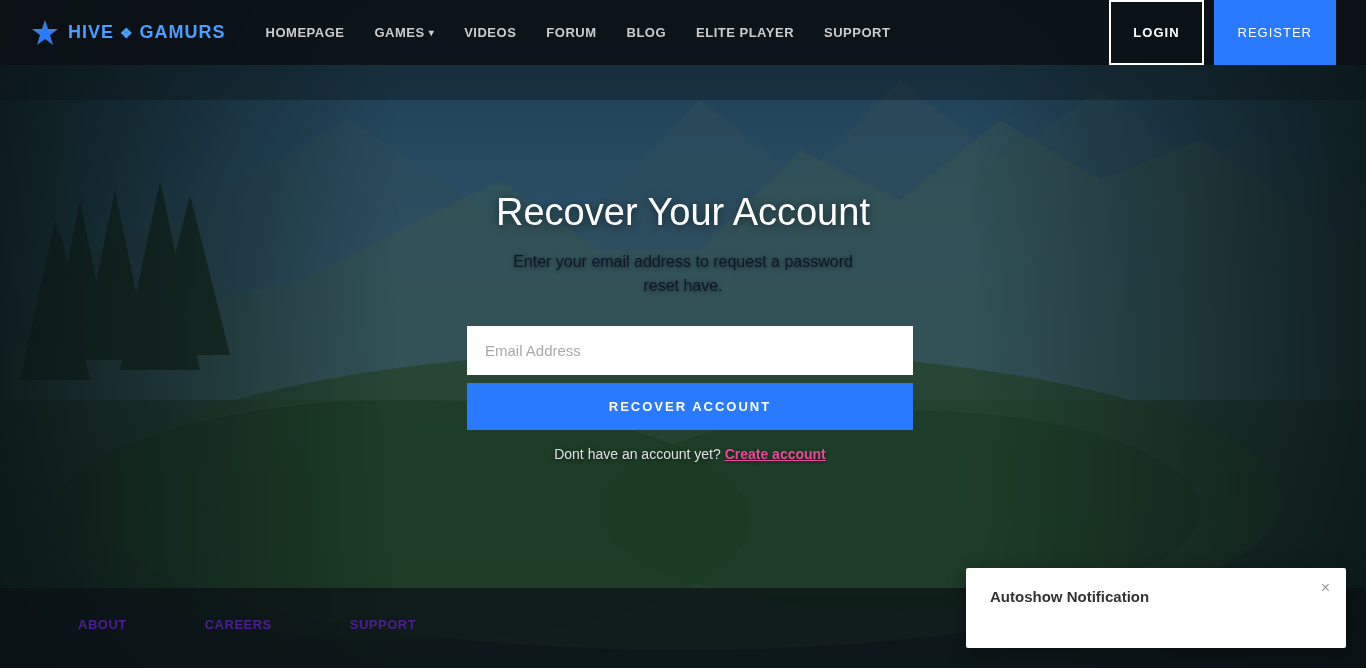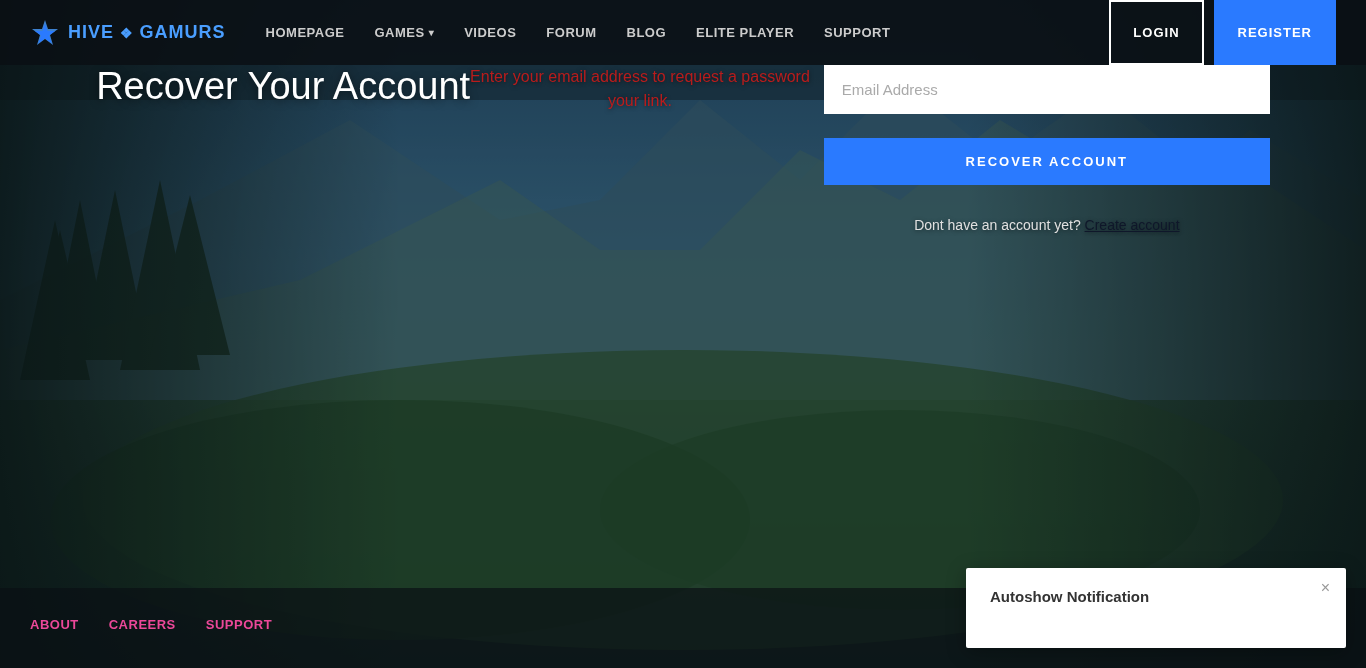--- a/index.html
+++ b/index.html
@@ -121,61 +121,62 @@
       cursor: pointer;
       text-transform: uppercase;
     }
 
     .btn-register {
       background: #2a7aff;
       color: #fff;
       border: none;
       padding: 10px 24px;
       font-size: 13px;
-      font-weight: 700;
+      font-weight: 400;
       letter-spacing: 1px;
       cursor: pointer;
       text-transform: uppercase;
     }
 
     
     .main-content {
       position: absolute;
       top: 65px;
       left: 0; right: 0; bottom: 0;
       display: flex;
-      flex-direction: row;
+      flex-direction: column;
+      align-items: center;
       justify-content: center;
       z-index: 5;
       padding-bottom: 80px;
     }
 
     .page-title {
       color: #fff;
       font-size: 38px;
       font-weight: 300;
       text-align: center;
       margin-bottom: 16px;
       text-shadow: 0 2px 8px rgba(0,0,0,0.5);
     }
 
     .page-subtitle {
-      color: #b91c1c;
+      color: #0f172a;
       font-size: 16px;
       text-align: center;
       margin-bottom: 28px;
       text-shadow: 0 1px 4px rgba(0,0,0,0.5);
       line-height: 1.5;
     }
 
     .form-container {
       width: 460px;
       display: flex;
       flex-direction: column;
-      gap: 16px;
+      gap: 0;
       padding-left: 14px;
     }
 
     .email-input {
       width: 100%;
       padding: 16px 18px;
       font-size: 15px;
       border: none;
       outline: none;
       background: #fff;
@@ -202,23 +203,24 @@
     }
 
     .account-link-text {
       text-align: center;
       color: #e0e0e0;
       font-size: 14px;
       text-shadow: 0 1px 4px rgba(0,0,0,0.5);
     }
 
     .account-link-text a {
-      color: #0f172a;
+      color: #ec4899;
       text-decoration: underline;
       cursor: pointer;
+      font-weight: bold;
     }
 
     
     footer {
       position: absolute;
       bottom: 0; left: 0; right: 0;
       height: 80px;
       background: rgba(10, 15, 20, 0.7);
       display: flex;
       flex-direction: column;
@@ -227,27 +229,28 @@
       z-index: 10;
     }
 
     .footer-links {
       display: flex;
       gap: 30px;
       margin-bottom: 8px;
     }
 
     .footer-link {
-      color: #ec4899;
+      color: #4c1d95;
       font-size: 13px;
       font-weight: 700;
       text-transform: uppercase;
       letter-spacing: 0.5px;
       cursor: pointer;
       text-decoration: none;
+      margin-left: 48px;
     }
 
     .footer-bottom {
       display: flex;
       gap: 20px;
       align-items: center;
     }
 
     .footer-copy {
       color: #888;
@@ -383,21 +386,21 @@
   <div class="nav-buttons">
     <button class="btn-login">LOGIN</button>
     <button class="btn-register">REGISTER</button>
   </div>
 </nav>
 
 <div class="main-content">
   <h1 class="page-title">Recover Your Account</h1>
   <p class="page-subtitle">
     <span>Enter your email address to request a password</span><br>
-    <span>your link.</span>
+    <span>reset have.</span>
   </p>
 
   <div class="form-container">
     <input class="email-input" type="email" placeholder="Email Address" style="">
     <button class="btn-recover">RECOVER ACCOUNT</button>
     <p class="account-link-text">
       <span>Dont have an account yet?</span> <a>Create account</a>
     </p>
   </div>
 </div>

